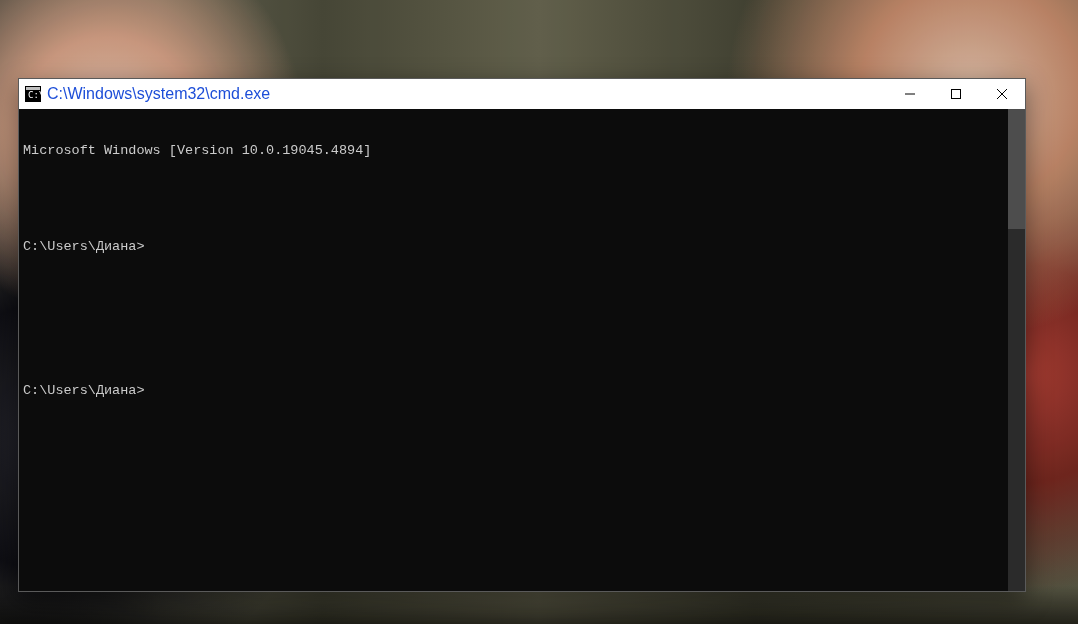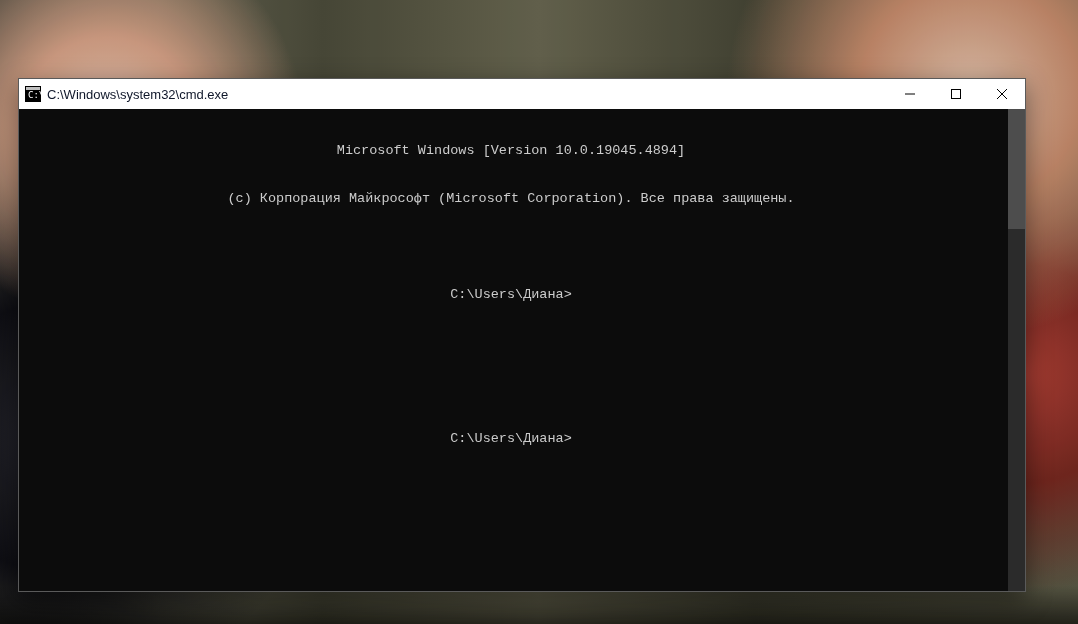--- a/index.html
+++ b/index.html
@@ -57,22 +57,22 @@
   .titlebar .app-icon {
     width: 16px;
     height: 16px;
     margin-right: 6px;
     display: flex;
     align-items: center;
     justify-content: center;
   }
   .titlebar .app-icon svg { display:block; }
   .titlebar .title-text {
-    font-size: 13px;
-    color: #0f172a;
+    font-size: 16px;
+    color: #1d4ed8;
     flex: 0 0 auto;
   }
   .titlebar .spacer { flex: 1 1 auto; }
   .winbtns {
     display: flex;
     height: 100%;
   }
   .winbtn {
     width: 46px;
     height: 100%;
@@ -111,21 +111,20 @@
     font-size: 13.5px;
     line-height: 16px;
     color: #cccccc;
     white-space: pre;
     padding-right: 20px;
   }
   .term-line {
     display: flex;
     align-items: center;
     height: 16px;
-    justify-content: center;
   }
   .redact {
     display: inline-block;
     height: 11px;
     background: #ea6a5c;
     border-radius: 5px;
     vertical-align: middle;
     margin-left: 4px;
   }
   .redact.a { width: 268px; }
@@ -163,21 +162,20 @@
             <line x1="0" y1="0" x2="10" y2="10" stroke="#000" stroke-width="1"></line>
             <line x1="10" y1="0" x2="0" y2="10" stroke="#000" stroke-width="1"></line>
           </svg>
       </div>
     </div>
   </div>
 
   <div class="client">
     <div class="term">
       <div class="term-line"><span>Microsoft Windows [Version 10.0.19045.4894]</span></div>
-      <div class="term-line"><span>(c) Корпорация Майкрософт (Microsoft Corporation). Все права защищены.</span></div>
       <div class="term-line"><span></span></div>
       <div class="term-line">
         <span>C:\Users\Диана&gt;</span>
       </div>
       <div class="term-line"><span></span></div>
       <div class="term-line"><span></span></div>
       <div class="term-line"><span>C:\Users\Диана&gt;</span></div>
     </div>
     <div class="scrollbar"></div>
   </div>

